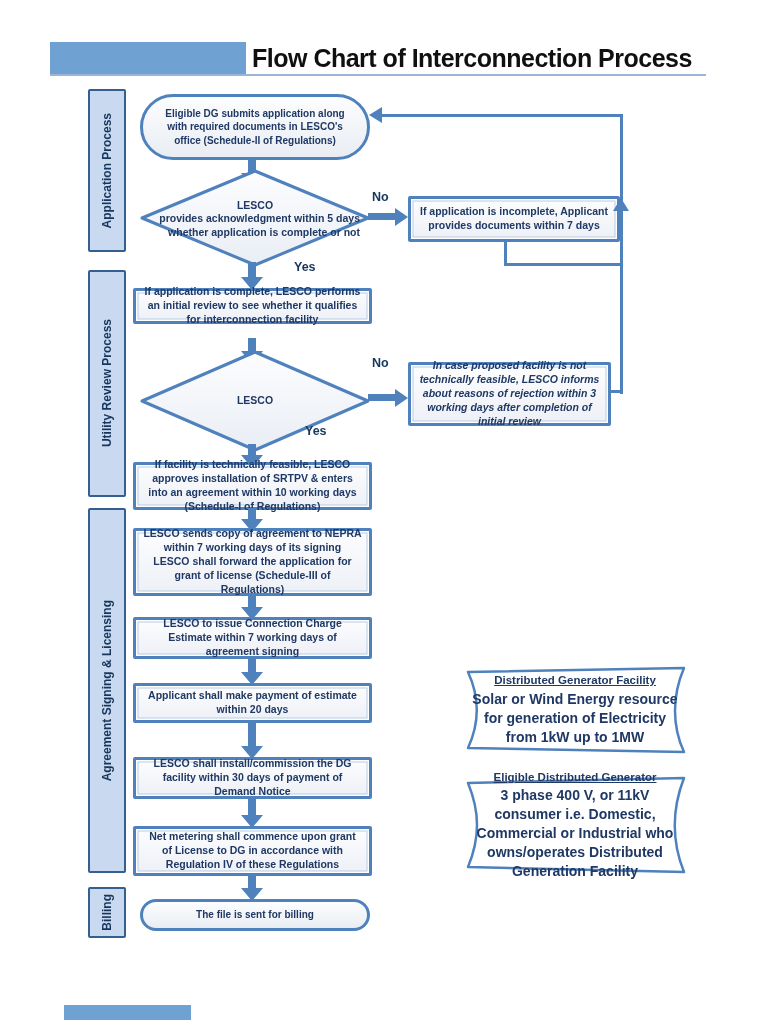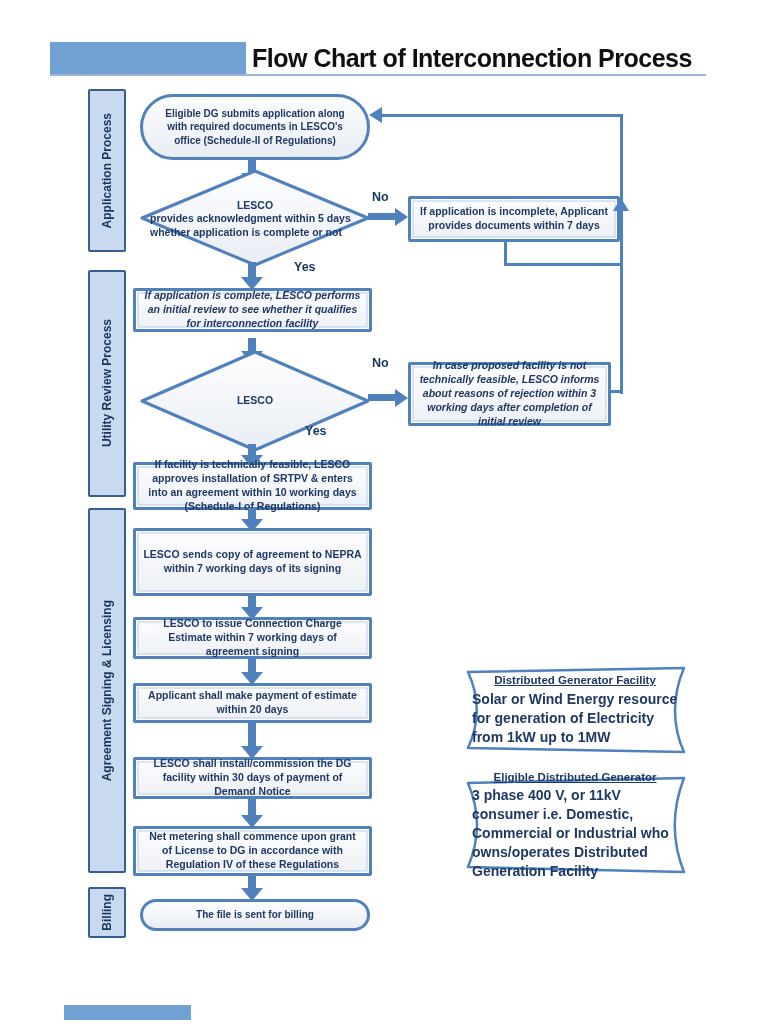--- a/index.html
+++ b/index.html
@@ -23,21 +23,21 @@
   .box{position:absolute;border:3px solid #4f81bd;background:linear-gradient(180deg,#fdfdfe,#edf0f6);
         box-sizing:border-box;color:#1f3864;font-weight:bold;font-size:10.5px;line-height:1.32;
         text-align:center;display:flex;align-items:center;justify-content:center;
         padding:3px 7px;border-radius:2px;
         box-shadow:inset 0 0 0 1.5px #ffffff, inset 0 0 0 2.5px #b9cde6;}
   .stadium{position:absolute;border:3px solid #4f81bd;border-radius:34px;
         background:linear-gradient(180deg,#fcfdfe,#e9edf3);box-sizing:border-box;
         color:#1f3864;font-weight:bold;font-size:10px;line-height:1.35;text-align:center;
         display:flex;align-items:center;justify-content:center;padding:4px 14px;}
   .dtext{position:absolute;color:#1f3864;font-weight:bold;font-size:10.5px;line-height:1.3;
-        text-align:left;display:flex;flex-direction:column;align-items:center;justify-content:center;}
+        text-align:right;display:flex;flex-direction:column;align-items:center;justify-content:center;}
   .lbl{position:absolute;color:#17365d;font-weight:bold;font-size:12.5px;}
   svg{position:absolute;}
 
   
   .arr{position:absolute;width:22px;}
   .arr i{display:block;}
   .arr .shaft{position:absolute;left:7px;top:0;width:8px;background:#4f81bd;}
   .arr .head{position:absolute;left:0;bottom:0;width:0;height:0;
         border-left:11px solid transparent;border-right:11px solid transparent;border-top:13px solid #4f81bd;}
   .arr-r{position:absolute;height:18px;}
@@ -45,21 +45,21 @@
   .arr-r .shaft{position:absolute;top:5px;left:0;height:7px;background:#4f81bd;}
   .arr-r .head{position:absolute;right:0;top:0;width:0;height:0;
         border-top:9px solid transparent;border-bottom:9px solid transparent;border-left:13px solid #4f81bd;}
   .seg{position:absolute;background:#4f81bd;}
   .ah-left{position:absolute;width:0;height:0;
         border-top:8px solid transparent;border-bottom:8px solid transparent;border-right:13px solid #4f81bd;}
   .ah-up{position:absolute;width:0;height:0;
         border-left:8px solid transparent;border-right:8px solid transparent;border-bottom:13px solid #4f81bd;}
 
   
-  .callout-text{position:absolute;color:#1f3864;text-align:left;font-weight:bold;
+  .callout-text{position:absolute;color:#1f3864;text-align:center;font-weight:bold;
         display:flex;flex-direction:column;align-items:center;justify-content:center;line-height:1.35;}
   .callout-text .ct{font-size:11.5px;text-decoration:underline;margin-bottom:1px;}
   .callout-text .cb{font-size:14px;}
 
   .bottom-bar{position:absolute;left:64px;top:1005px;width:127px;height:15px;background:#6fa2d3;}
 </style>
 </head>
 <body>
 
 <div class="page">
@@ -110,21 +110,21 @@
       <i class="head"></i>
     </div>
 
   <div class="box" style="left:408px;top:196px;width:212px;height:46px;">If application is incomplete, Applicant provides documents within 7 days</div>
 
   <div class="arr" style="left:241px;top:262px;height:28px;">
     <i class="shaft" style="height:16px;"></i>
       <i class="head"></i>
     </div>
 
-  <div class="box" style="left:133px;top:288px;width:239px;height:44px;font-style:italic;">If application is complete, LESCO performs an initial review to see whether it qualifies for interconnection facility</div>
+  <div class="box" style="left:133px;top:288px;width:239px;height:36px;">If application is complete, LESCO performs an initial review to see whether it qualifies for interconnection facility</div>
 
   <div class="arr" style="left:241px;top:338px;height:26px;">
     <i class="shaft" style="height:14px;"></i>
       <i class="head"></i>
     </div>
 
   <svg style="left:139px;top:350px;" width="232" height="102" viewBox="0 0 232 102">
     <defs>
         <linearGradient id="gd2" x1="0" y1="0" x2="0" y2="1">
       <stop offset="0" stop-color="#fdfdfe"></stop>
@@ -154,20 +154,21 @@
 
   <div class="box" style="left:133px;top:462px;width:239px;height:48px;">If facility is technically feasible, LESCO approves installation of SRTPV &amp; enters into an agreement within 10 working days (Schedule-I of Regulations)</div>
 
   <div class="arr" style="left:241px;top:508px;height:24px;">
     <i class="shaft" style="height:12px;"></i>
       <i class="head"></i>
     </div>
 
   <div class="box" style="left:133px;top:528px;width:239px;height:68px;flex-direction:column;">
     <div>LESCO sends copy of agreement to NEPRA within 7 working days of its signing</div>
+    <div>LESCO shall forward the application for grant of license (Schedule-III of Regulations)</div>
   </div>
 
   <div class="arr" style="left:241px;top:594px;height:26px;">
     <i class="shaft" style="height:14px;"></i>
       <i class="head"></i>
     </div>
 
   <div class="box" style="left:133px;top:617px;width:239px;height:42px;">LESCO to issue Connection Charge Estimate within 7 working days of agreement signing</div>
 
   <div class="arr" style="left:241px;top:657px;height:28px;">

